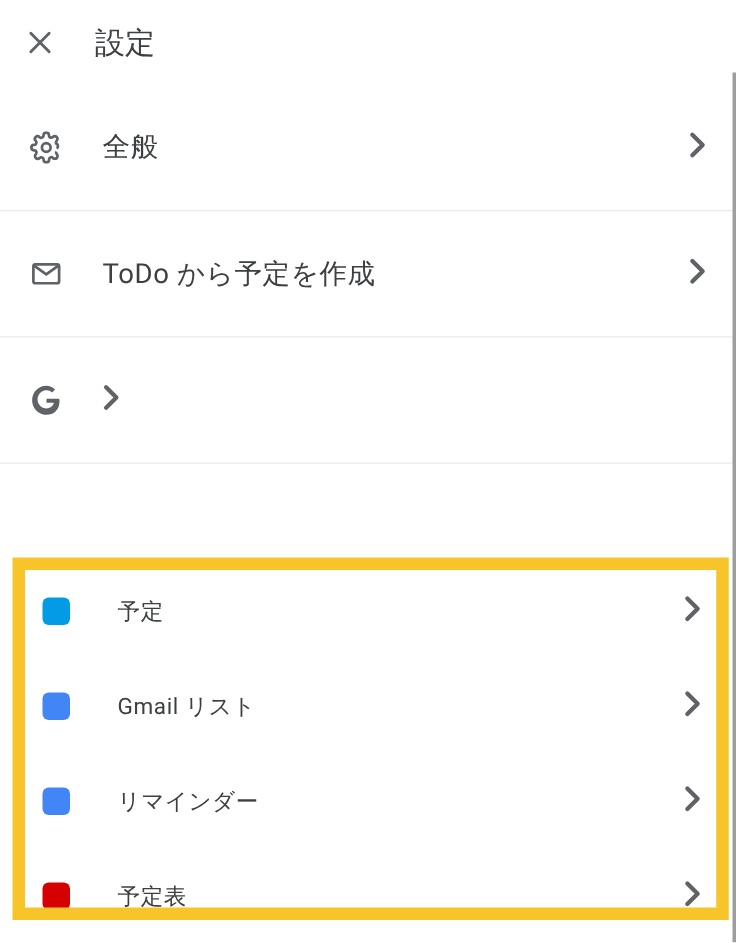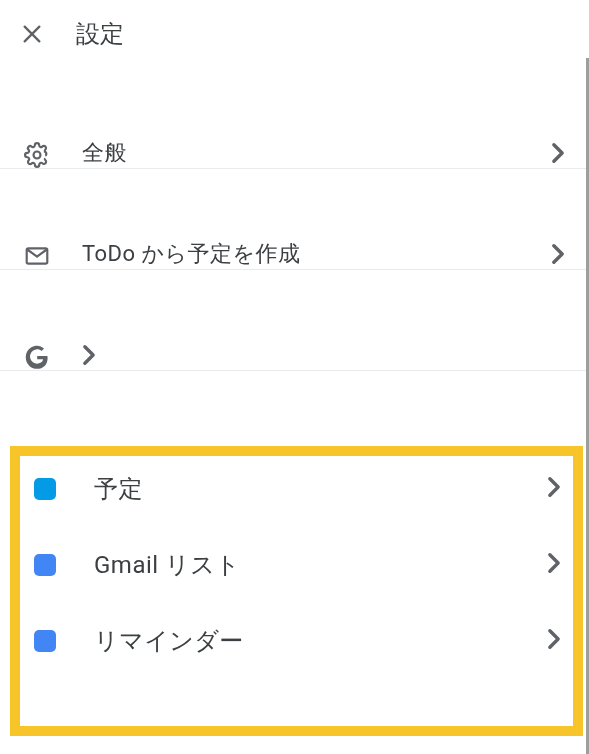--- a/index.html
+++ b/index.html
@@ -34,21 +34,21 @@
     .header-title {
       font-size: 24px;
       font-weight: 400;
       color: #3c4043;
     }
     .section {
       border-bottom: 1px solid #e8eaed;
     }
     .settings-row {
       display: flex;
-      align-items: flex-end;
+      align-items: center;
       padding: 0 24px;
       height: 100px;
       cursor: pointer;
     }
     .row-icon {
       width: 26px;
       height: 26px;
       display: flex;
       align-items: center;
       justify-content: center;
@@ -86,21 +86,21 @@
       cursor: pointer;
     }
     .color-chip {
       width: 22px;
       height: 22px;
       border-radius: 5px;
       margin-right: 38px;
       flex-shrink: 0;
     }
     .calendar-label {
-      font-size: 24px;
+      font-size: 18px;
       color: #3c4043;
       flex: 1;
       letter-spacing: 0.5px;
     }
     .scrollbar-track {
       position: absolute;
       right: 0;
       top: 58px;
       bottom: 0;
       width: 3px;
@@ -193,16 +193,25 @@
   <div class="calendar-row">
     <div class="color-chip" style="background:#4285f4"></div>
     <div class="calendar-label">リマインダー</div>
     <div class="chevron">
       <svg width="14" height="22" viewBox="0 0 10 16" fill="none" stroke="currentColor" stroke-width="2.5" stroke-linecap="round" stroke-linejoin="round">
         <polyline points="2,2 8,8 2,14"></polyline>
       </svg>
     </div>
   </div>
 
+  <div class="calendar-row">
+    <div class="color-chip" style="background:#d50000"></div>
+    <div class="calendar-label">予定表</div>
+    <div class="chevron">
+      <svg width="14" height="22" viewBox="0 0 10 16" fill="none" stroke="currentColor" stroke-width="2.5" stroke-linecap="round" stroke-linejoin="round">
+        <polyline points="2,2 8,8 2,14"></polyline>
+      </svg>
+    </div>
+  </div>
 </div>
 
 <div class="highlight-box"></div>
 <div class="scrollbar-track"></div>
 
 </body></html>

